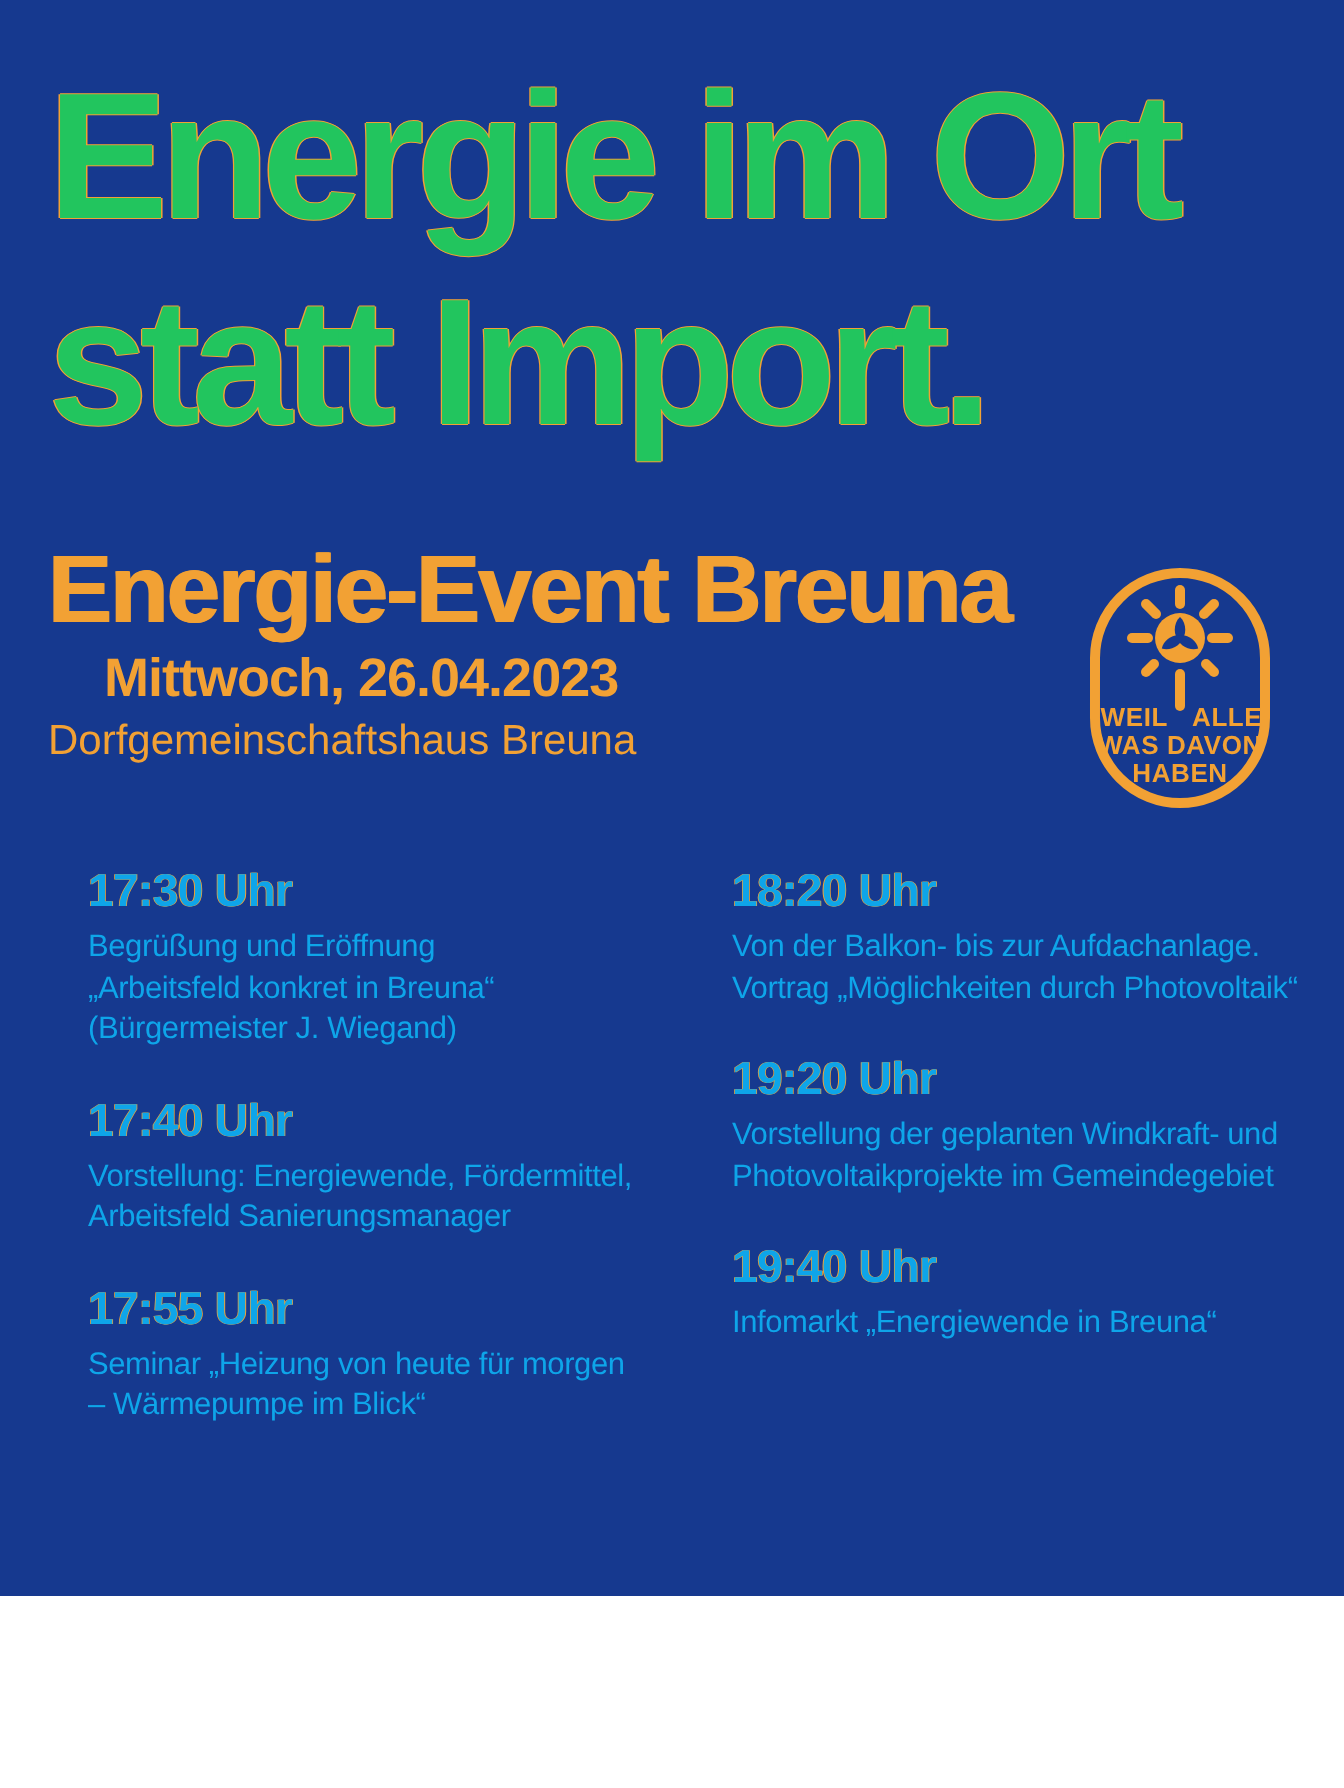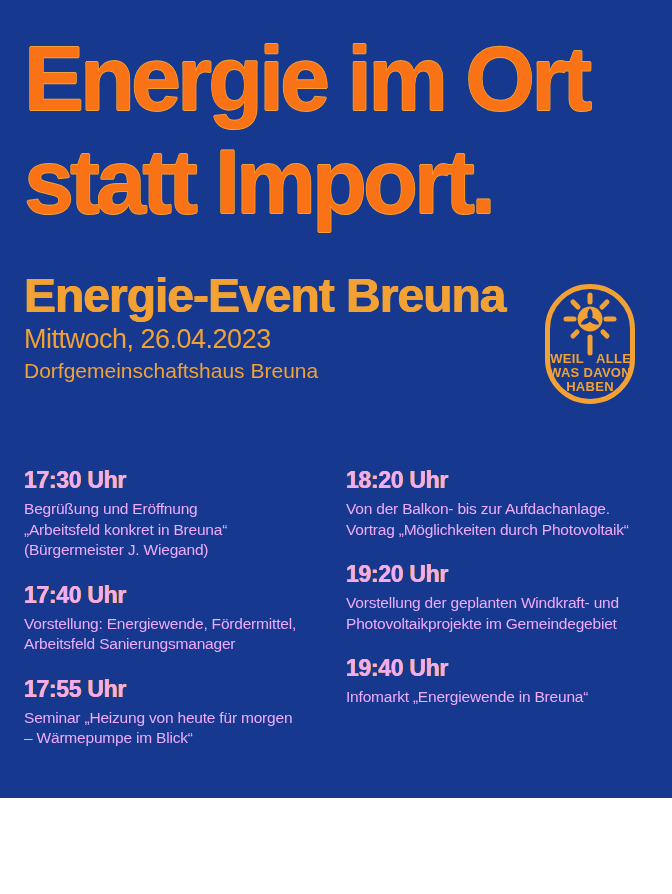--- a/index.html
+++ b/index.html
@@ -6,47 +6,47 @@
   .poster{
     position:relative;
     width:672px;height:894px;
     background:#16398f;
     overflow:hidden;
     font-family:"Liberation Sans",sans-serif;
   }
   
   .headline{
     position:absolute;left:24px;top:28px;
-    color:#f97316;
+    color:#22c55e;
     font-size:90px;font-weight:bold;
     letter-spacing:-4px;line-height:103px;
     white-space:nowrap;
     text-shadow:0.7px 0 0 #f2a134,-0.7px 0 0 #f2a134,0 0.7px 0 #f2a134,0 -0.7px 0 #f2a134;
   }
   
   .event-block{position:absolute;left:24px;top:276px;color:#f2a134;}
   .event-title{
     font-size:48px;font-weight:bold;letter-spacing:-1px;line-height:40px;
     white-space:nowrap;
     text-shadow:0.5px 0 0 #f2a134,-0.5px 0 0 #f2a134;
   }
   .event-date{
-    margin-top:8px;font-size:27px;font-weight:normal;letter-spacing:-0.5px;
-    line-height:30px;white-space:nowrap;
+    margin-top:8px;font-size:27px;font-weight:bold;letter-spacing:-0.5px;
+    line-height:30px;white-space:nowrap;margin-left:28px;
   }
   .event-venue{margin-top:4px;font-size:21px;line-height:26px;}
   .event-venue div{white-space:nowrap;}
   
   .badge{position:absolute;left:544px;top:283px;}
   .badge text{
     font-family:"Liberation Sans",sans-serif;
     font-weight:bold;font-size:13px;letter-spacing:0.3px;fill:#f2a134;
   }
   
-  .sched-col{position:absolute;top:467px;color:#f0abfc;}
+  .sched-col{position:absolute;top:432px;color:#0ea5e9;margin-left:20px;}
   .sched-col.left{left:24px;width:310px;}
   .sched-col.right{left:346px;width:322px;}
   .sched-item{margin-bottom:21px;}
   .sched-time{
     font-size:23px;font-weight:bold;line-height:26px;letter-spacing:-0.3px;
     text-shadow:0.4px 0 0 #f2a134,-0.4px 0 0 #f2a134;
   }
   .sched-desc{margin-top:6px;font-size:15.5px;line-height:20.5px;letter-spacing:-0.2px;}
   .sched-desc div{white-space:nowrap;}
   

